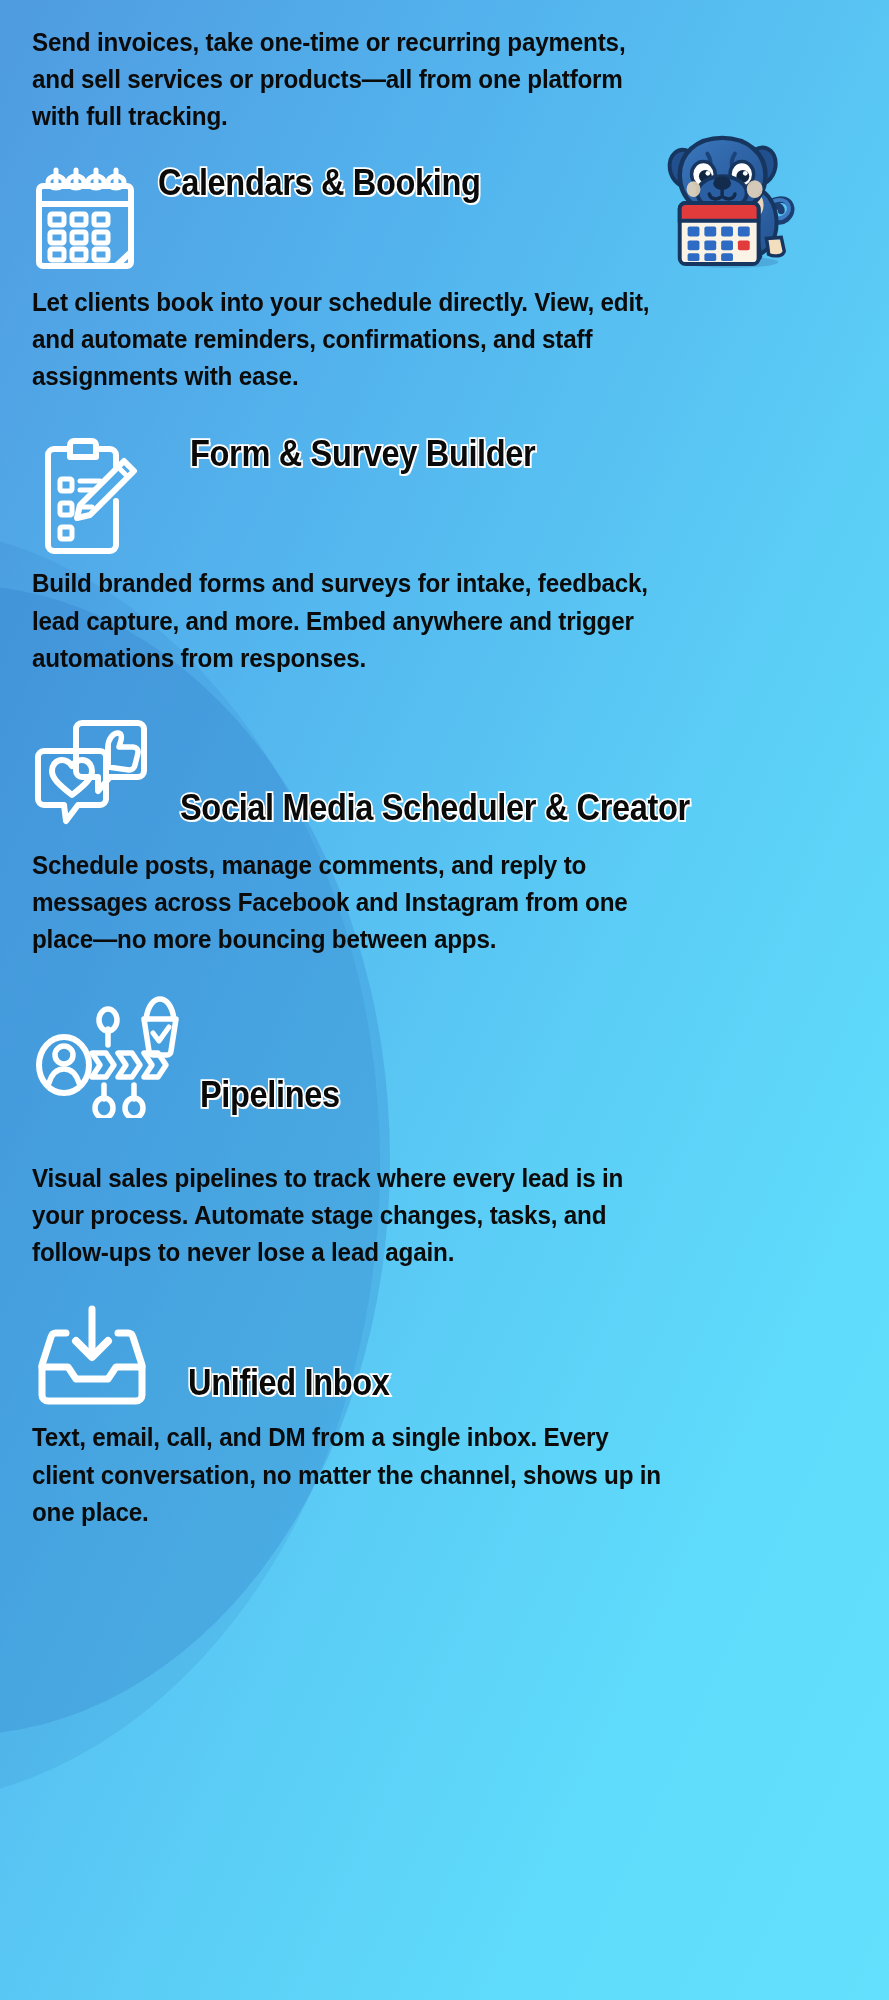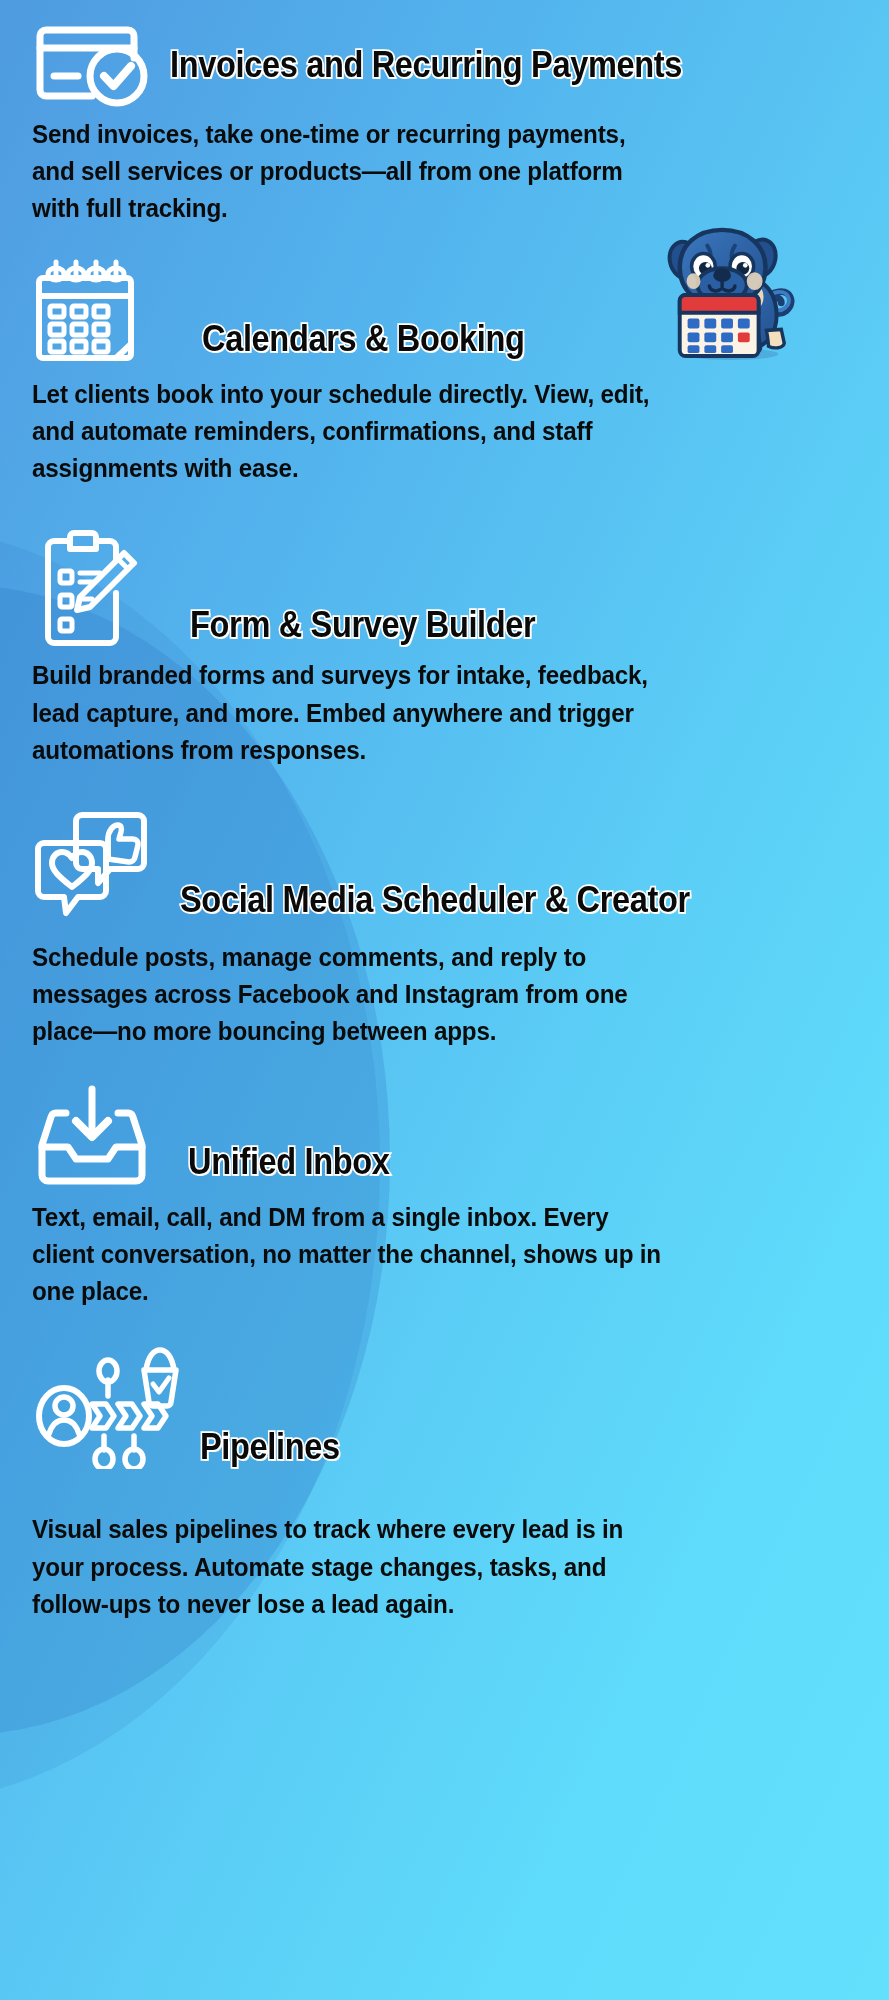--- a/index.html
+++ b/index.html
@@ -85,26 +85,26 @@
     max-width:672px;
   }
 
   
   .f-invoices    { padding-top:18px; }
   .f-invoices .feature-head { margin-left:2px; }
   .f-invoices .feature-title { margin-left:14px; margin-top:2px; }
   .f-invoices .feature-body { margin-top:6px; }
 
   .f-calendars   { padding-top:28px; }
-  .f-calendars .feature-head { margin-left:2px; align-items:flex-end;gap:44px; }
+  .f-calendars .feature-head { margin-left:2px; align-items:flex-start; }
   .f-calendars .feature-title { margin-left:22px; margin-bottom:10px; }
   .f-calendars .feature-body { margin-top:8px; }
 
   .f-forms       { padding-top:40px; }
-  .f-forms .feature-head { margin-left:6px; align-items:flex-end; }
+  .f-forms .feature-head { margin-left:6px; align-items:flex-start; }
   .f-forms .feature-title { margin-left:48px; margin-bottom:6px; }
   .f-forms .feature-body { margin-top:8px; }
 
   .f-social      { padding-top:40px; }
   .f-social .feature-head { margin-left:2px; align-items:flex-end; }
   .f-social .feature-title { margin-left:30px; }
   .f-social .feature-body { margin-top:20px; }
 
   .f-inbox       { padding-top:30px; }
   .f-inbox .feature-head { margin-left:4px; align-items:flex-end; }
@@ -128,33 +128,20 @@
 </style>
 </head>
 <body>
 
 <div class="bg-blob blob-b"></div>
 <div class="bg-blob blob-a"></div>
 
 <div class="page">
 
   <section class="feature f-invoices">
-    <div class="feature-head">
-      <span class="icon-wrap">
-        <svg width="122" height="92" viewBox="0 0 122 92" fill="none" stroke="#fff" stroke-width="7" stroke-linecap="round" stroke-linejoin="round">
-          <path d="M12 12 h82 a6 6 0 0 1 6 6 v12 H6 v-12 a6 6 0 0 1 6-6 z" fill="none"></path>
-          <path d="M6 30 v42 a6 6 0 0 0 6 6 h46"></path>
-          <path d="M100 30 v10"></path>
-          <path d="M20 58 h24"></path>
-          <circle cx="83" cy="58" r="27"></circle>
-          <path d="M70 58 l9.5 10 L97 48" stroke-width="8"></path>
-        </svg>
-      </span>
-      <h2 class="feature-title">Invoices and Recurring Payments</h2>
-    </div>
     <p class="feature-body">Send invoices, take one-time or recurring payments, and sell services or products—all from one platform with full tracking.</p>
   </section>
 
   <section class="feature f-calendars">
 
     <div class="mascot">
       <svg viewBox="0 0 136 142" xmlns="http://www.w3.org/2000/svg">
         <defs>
           <linearGradient id="dogg" x1="0" y1="0" x2="1" y2="1">
             <stop offset="0" stop-color="#3B78BE"></stop>
@@ -279,59 +266,59 @@
           <path d="M74 50 V30" stroke-width="5.5"></path>
           <path d="M10 34 h56 a6 6 0 0 1 6 6 v42 a6 6 0 0 1 -6 6 H44 l-12 16 -2 -16 H10 a6 6 0 0 1 -6 -6 V40 a6 6 0 0 1 6 -6z"></path>
           <path d="M38 78 c-14 -11 -20 -17 -20 -24 c0 -7 5 -11 10 -11 c4 0 8 3 10 6 c2 -3 6 -6 10 -6 c5 0 10 4 10 11 c0 7 -6 13 -20 24z" stroke-width="6"></path>
         </svg>
       </span>
       <h2 class="feature-title">Social Media Scheduler &amp; Creator</h2>
     </div>
     <p class="feature-body">Schedule posts, manage comments, and reply to messages across Facebook and Instagram from one place—no more bouncing between apps.</p>
   </section>
 
+  <section class="feature f-pipelines">
+    <div class="feature-head">
+      <span class="icon-wrap">
+        <svg width="150" height="125" viewBox="0 0 150 125" fill="none" stroke="#fff" stroke-width="6" stroke-linecap="round" stroke-linejoin="round">
+
+          <ellipse cx="28" cy="72" rx="25" ry="28"></ellipse>
+          <circle cx="28" cy="62" r="9" stroke-width="5.5"></circle>
+          <path d="M13 90 c3 -10 8 -14 15 -14 c7 0 12 4 15 14" stroke-width="5.5"></path>
+
+          <path d="M56 60 h14 l8 12 l-8 12 H56 l8 -12z" stroke-width="5.5"></path>
+          <path d="M82 60 h14 l8 12 l-8 12 H82 l8 -12z" stroke-width="5.5"></path>
+          <path d="M108 60 h14 l8 12 l-8 12 h-14 l8 -12z" stroke-width="5.5"></path>
+
+          <path d="M72 52 V36" stroke-width="5.5"></path>
+          <ellipse cx="72" cy="27" rx="9" ry="11" stroke-width="5.5"></ellipse>
+
+          <path d="M68 92 V106" stroke-width="5.5"></path>
+          <ellipse cx="68" cy="115" rx="9" ry="10" stroke-width="5.5"></ellipse>
+          <path d="M98 92 V106" stroke-width="5.5"></path>
+          <ellipse cx="98" cy="115" rx="9" ry="10" stroke-width="5.5"></ellipse>
+
+          <path d="M108 26 h32 l-5 32 a4 4 0 0 1 -4 4 h-14 a4 4 0 0 1 -4 -4z" stroke-width="5.5"></path>
+          <path d="M110 26 c2 -14 8 -20 14 -20 c6 0 12 6 14 20" stroke-width="5.5"></path>
+          <path d="M117 40 l6 8 l10 -14" stroke-width="5"></path>
+        </svg>
+      </span>
+      <h2 class="feature-title">Pipelines</h2>
+    </div>
+    <p class="feature-body">Visual sales pipelines to track where every lead is in your process. Automate stage changes, tasks, and follow-ups to never lose a lead again.</p>
+  </section>
+
   <section class="feature f-inbox">
     <div class="feature-head">
       <span class="icon-wrap">
         <svg width="112" height="106" viewBox="0 0 112 106" fill="none" stroke="#fff" stroke-width="7" stroke-linecap="round" stroke-linejoin="round">
           <path d="M56 8 V54"></path>
           <path d="M40 40 l16 16 l16 -16" stroke-width="8"></path>
           <path d="M30 32 H20 a5 5 0 0 0 -5 4 L6 64 v30 a6 6 0 0 0 6 6 h88 a6 6 0 0 0 6 -6 V64 l-9 -28 a5 5 0 0 0 -5 -4 H82"></path>
           <path d="M6 66 h26 l8 12 h32 l8 -12 h26"></path>
         </svg>
       </span>
       <h2 class="feature-title">Unified Inbox</h2>
     </div>
     <p class="feature-body">Text, email, call, and DM from a single inbox. Every client conversation, no matter the channel, shows up in one place.</p>
   </section>
 
-  <section class="feature f-pipelines">
-    <div class="feature-head">
-      <span class="icon-wrap">
-        <svg width="150" height="125" viewBox="0 0 150 125" fill="none" stroke="#fff" stroke-width="6" stroke-linecap="round" stroke-linejoin="round">
-
-          <ellipse cx="28" cy="72" rx="25" ry="28"></ellipse>
-          <circle cx="28" cy="62" r="9" stroke-width="5.5"></circle>
-          <path d="M13 90 c3 -10 8 -14 15 -14 c7 0 12 4 15 14" stroke-width="5.5"></path>
-
-          <path d="M56 60 h14 l8 12 l-8 12 H56 l8 -12z" stroke-width="5.5"></path>
-          <path d="M82 60 h14 l8 12 l-8 12 H82 l8 -12z" stroke-width="5.5"></path>
-          <path d="M108 60 h14 l8 12 l-8 12 h-14 l8 -12z" stroke-width="5.5"></path>
-
-          <path d="M72 52 V36" stroke-width="5.5"></path>
-          <ellipse cx="72" cy="27" rx="9" ry="11" stroke-width="5.5"></ellipse>
-
-          <path d="M68 92 V106" stroke-width="5.5"></path>
-          <ellipse cx="68" cy="115" rx="9" ry="10" stroke-width="5.5"></ellipse>
-          <path d="M98 92 V106" stroke-width="5.5"></path>
-          <ellipse cx="98" cy="115" rx="9" ry="10" stroke-width="5.5"></ellipse>
-
-          <path d="M108 26 h32 l-5 32 a4 4 0 0 1 -4 4 h-14 a4 4 0 0 1 -4 -4z" stroke-width="5.5"></path>
-          <path d="M110 26 c2 -14 8 -20 14 -20 c6 0 12 6 14 20" stroke-width="5.5"></path>
-          <path d="M117 40 l6 8 l10 -14" stroke-width="5"></path>
-        </svg>
-      </span>
-      <h2 class="feature-title">Pipelines</h2>
-    </div>
-    <p class="feature-body">Visual sales pipelines to track where every lead is in your process. Automate stage changes, tasks, and follow-ups to never lose a lead again.</p>
-  </section>
-
 </div>
 
 </body></html>

